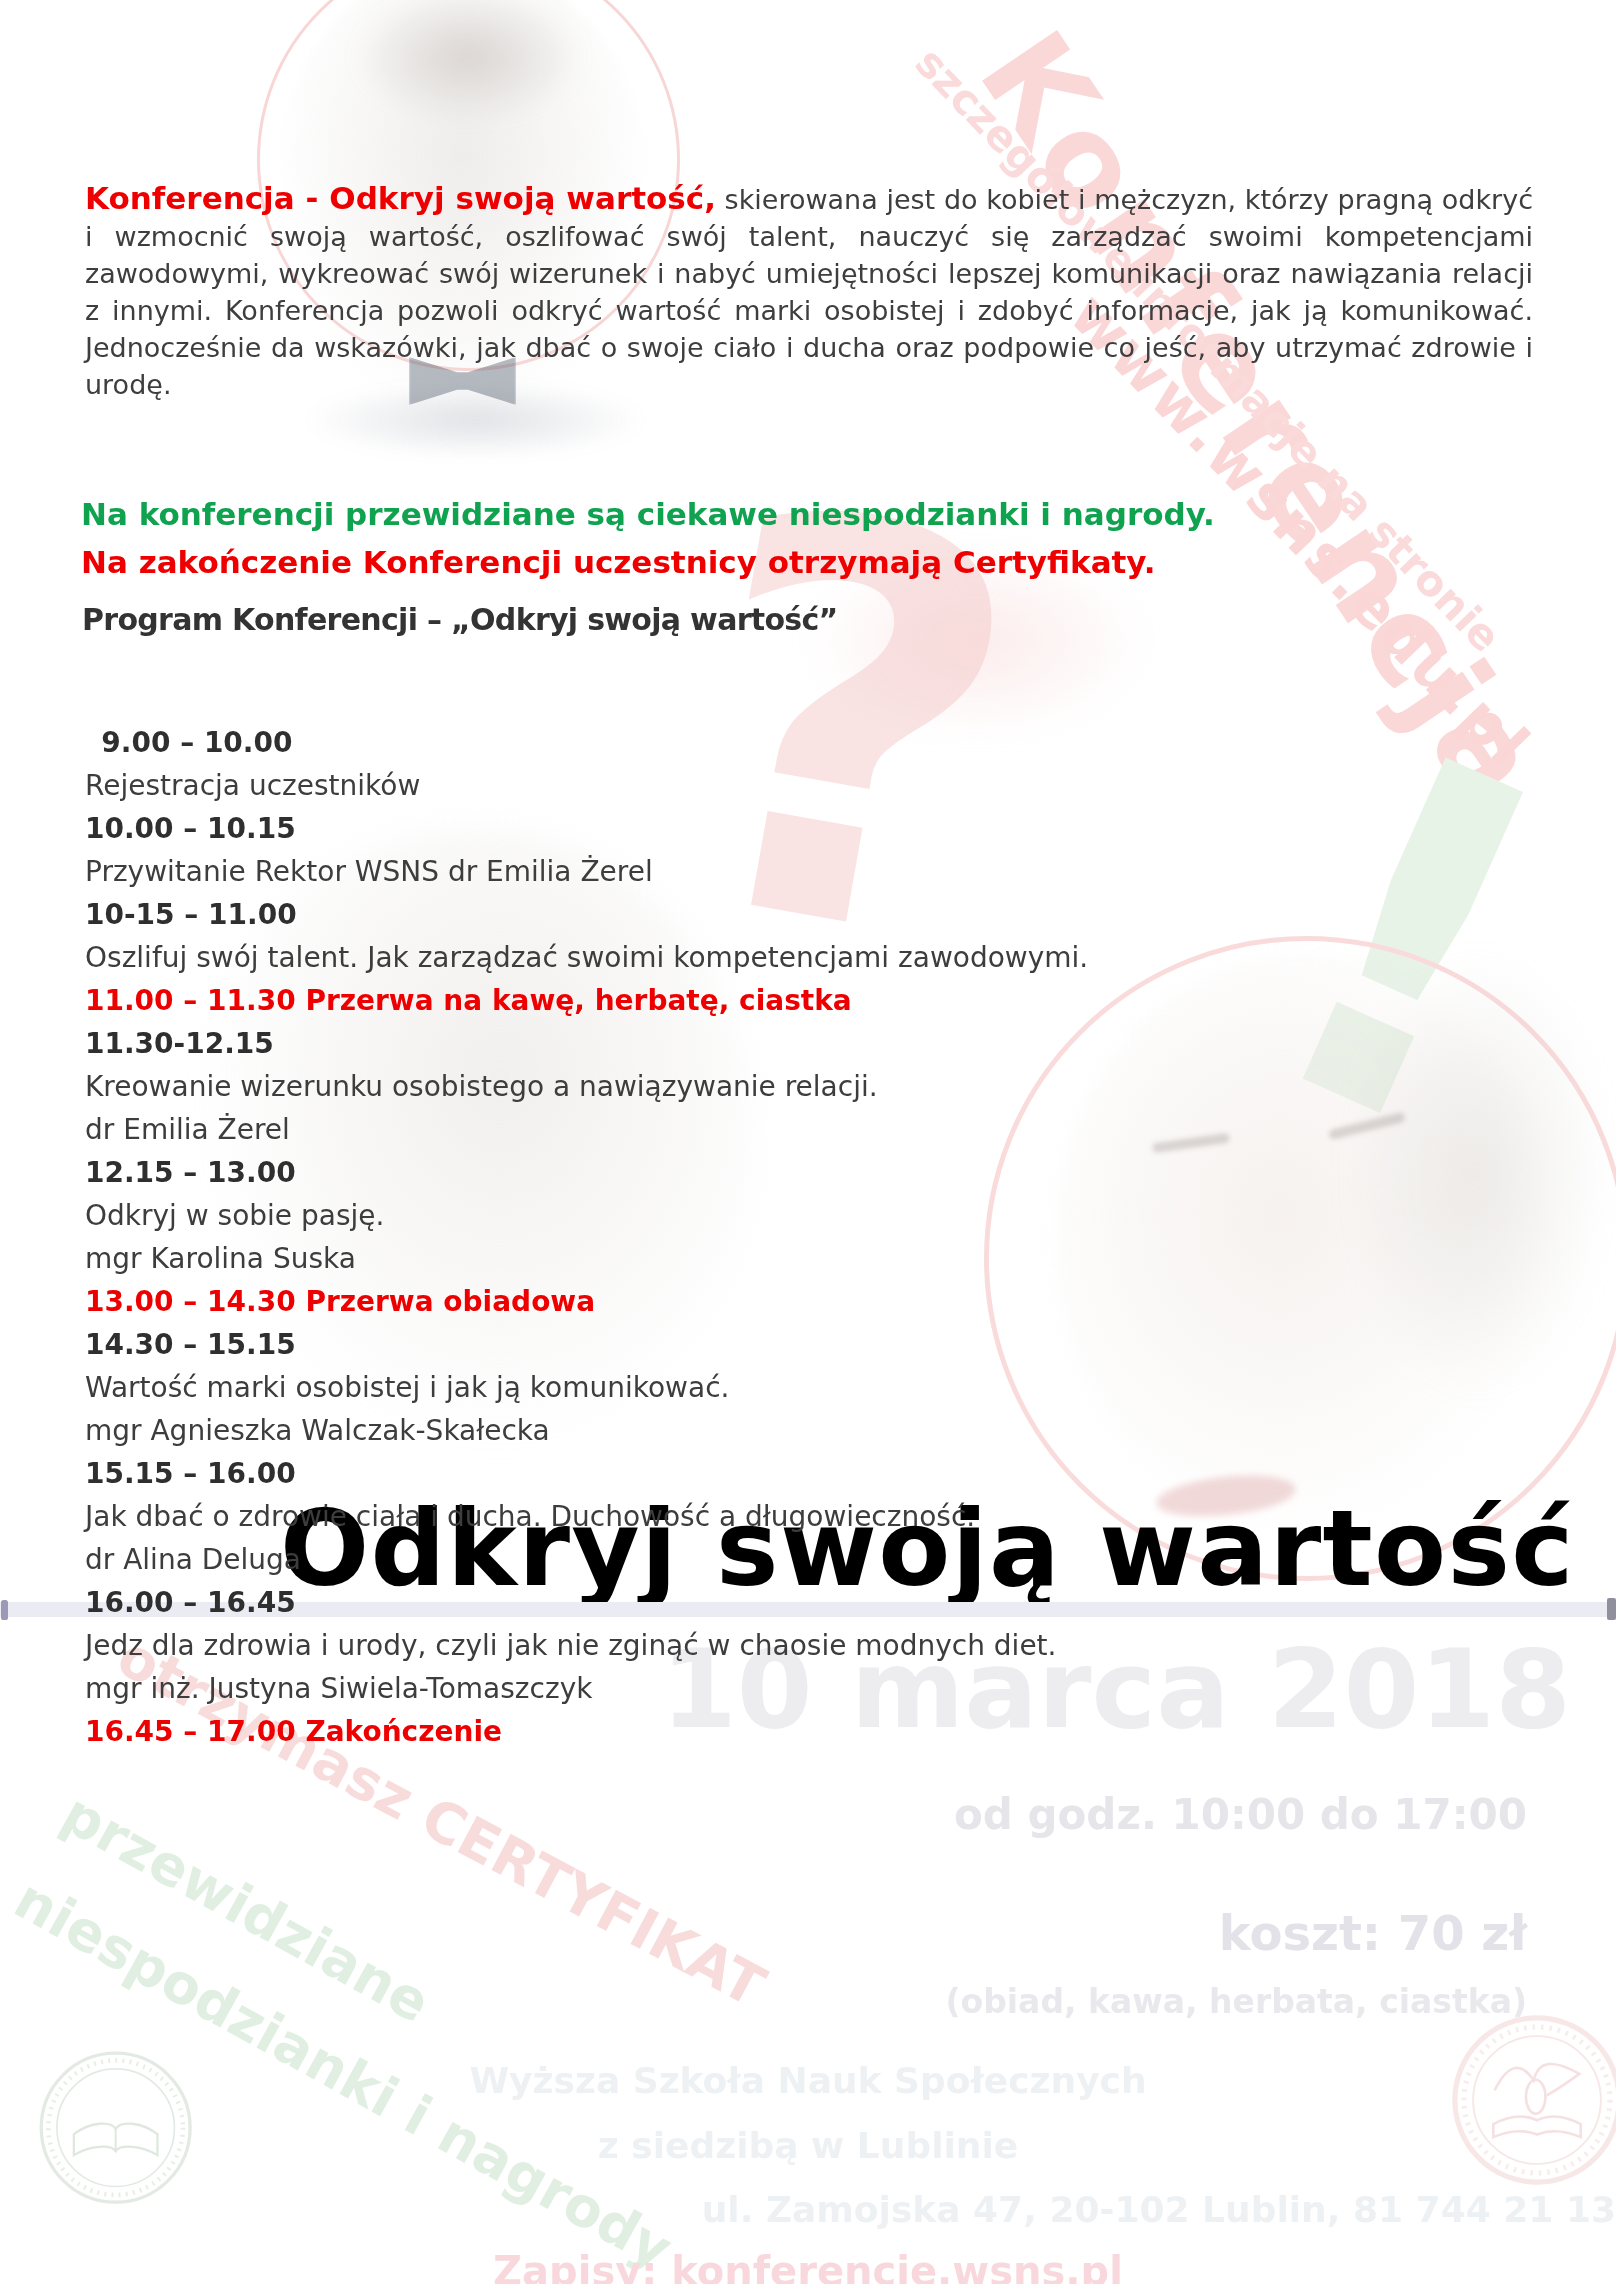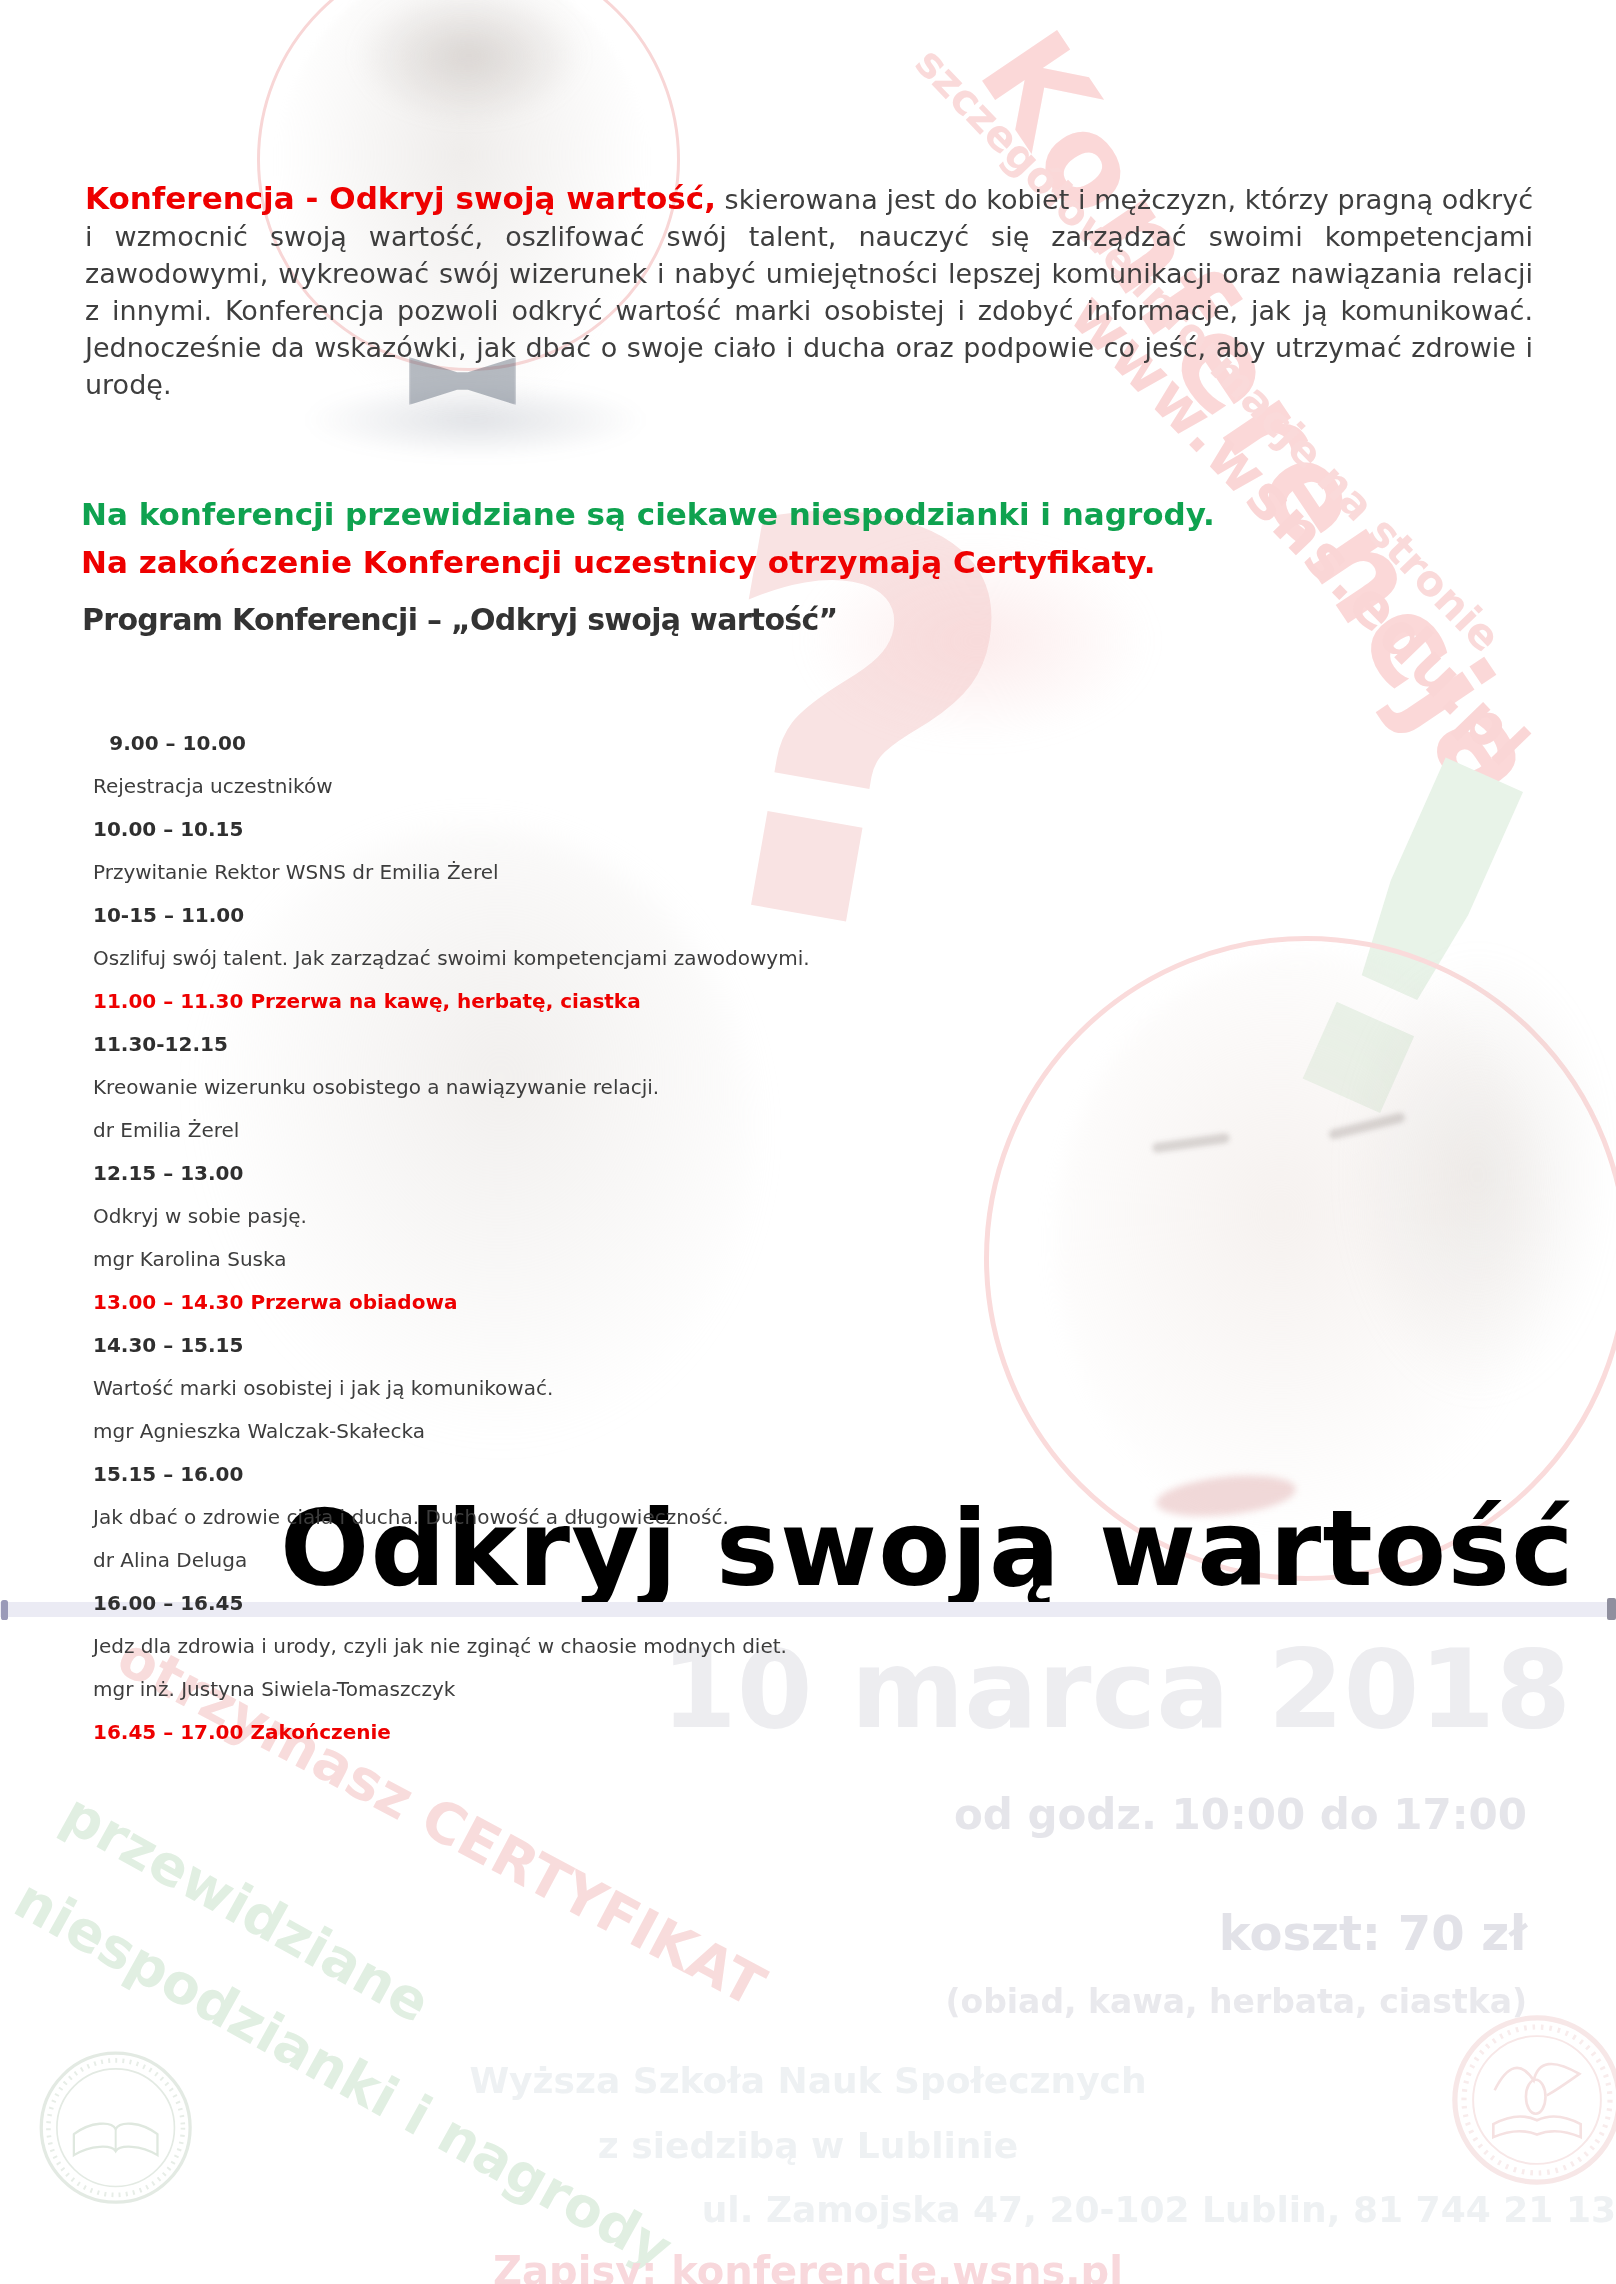--- a/index.html
+++ b/index.html
@@ -74,21 +74,21 @@
   .content{z-index:2;}
   .intro{left:85px;top:180px;width:1448px;font-size:27px;line-height:37px;
      text-align:justify;color:#3e3e3e;}
   .intro .lead{color:#ee0000;font-weight:bold;font-size:31px;}
   .hl{left:81px;font-weight:bold;font-size:31px;white-space:nowrap;}
   .hl-green{top:496px;color:#0fa24f;}
   .hl-red{top:544px;color:#ee0000;}
   .program-heading{left:82px;top:602px;font-weight:bold;font-size:30px;color:#333333;
      letter-spacing:-0.7px;white-space:nowrap;}
   .schedule{left:85px;top:721px;width:1465px;}
-  .row{height:43px;display:flex;align-items:center;font-size:20px;color:#3d3d3d;white-space:nowrap;margin-left:8px;}
+  .row{height:43px;display:flex;align-items:center;font-size:28px;color:#3d3d3d;white-space:nowrap;}
   .row.time{font-weight:bold;color:#2f2f2f;}
   .row.red{font-weight:bold;color:#ee0000;}
   .row.indent{padding-left:16.3px;}
   svg{display:block;}
 </style>
 </head>
 <body>
 
 <div class="page">
 

